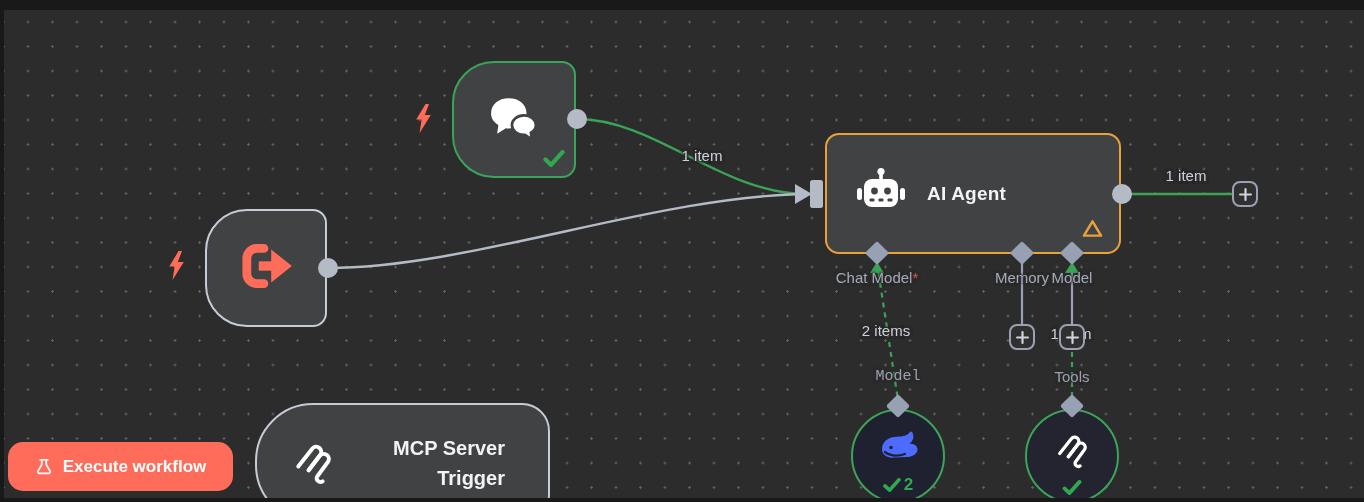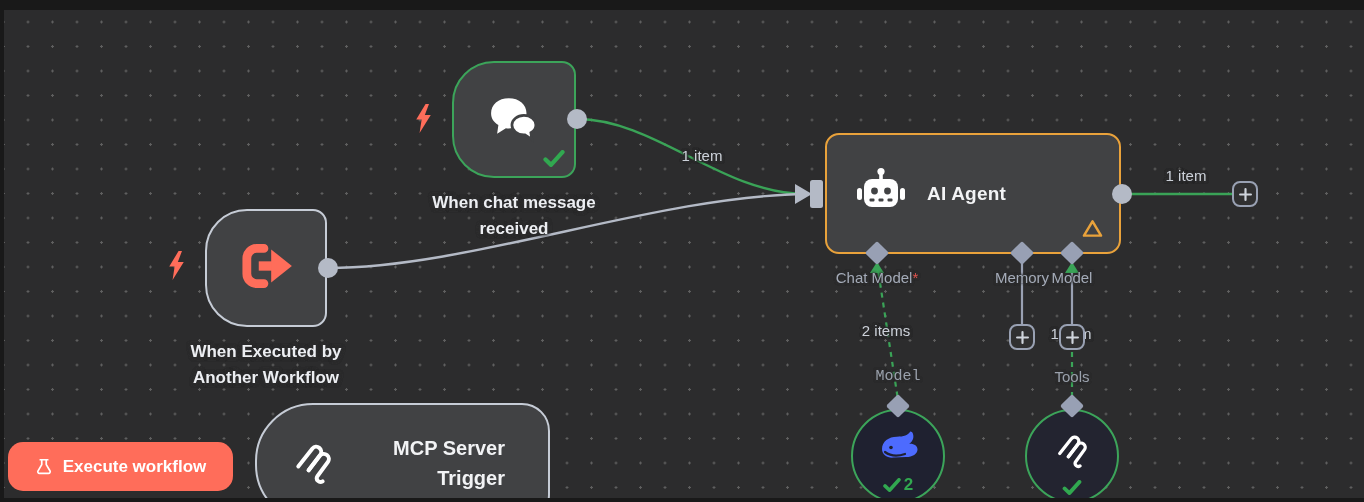--- a/index.html
+++ b/index.html
@@ -120,32 +120,30 @@
         <path d="M21 5 C11 5 4 11 4 19.5 c0 5 2.8 9 7 11.2 l-1.2 8.3 8.4 -5.2 c.9 .1 1.9 .2 2.8 .2 c10 0 17 -6 17 -14.5 S31 5 21 5z" fill="#ffffff"></path>
         <path d="M35.5 21.5 c6.3 0 11.5 4 11.5 9.2 c0 3.1 -1.9 5.8 -4.8 7.4 l.9 6.4 -6.6 -4.4 c-.3 0 -.7 0 -1 0 c-6.3 0 -11.5 -4.1 -11.5 -9.3 s5.2 -9.3 11.5 -9.3z" fill="#ffffff" stroke="#414244" stroke-width="2.6"></path>
       </svg>
     </span>
     <span class="node-check">
       <svg width="22" height="17" viewBox="0 0 20 16">
           <path d="M2 9 L7.2 14 L18 2" stroke="#31a850" stroke-width="4" fill="none" stroke-linecap="round" stroke-linejoin="round"></path>
         </svg>
     </span>
   </div>
-  <div class="node-label chat">When chat message received</div>
 
   <div class="node trigger wf">
     <span>
       <svg width="58" height="58" viewBox="0 0 56 56">
         <path d="M26 11 H19 a9.5 9.5 0 0 0 -9.5 9.5 v15 A9.5 9.5 0 0 0 19 45 h7" fill="none" stroke="#ff6d5a" stroke-width="8.5" stroke-linecap="round" stroke-linejoin="round"></path>
         <rect x="21" y="23.5" width="15" height="9" fill="#ff6d5a"></rect>
         <polygon points="33,12 53,28 33,44" fill="#ff6d5a"></polygon>
       </svg>
     </span>
   </div>
-  <div class="node-label wf">When Executed by Another Workflow</div>
 
   <div class="node mcp">
     <span>
       <svg width="48" height="48" viewBox="0 0 44 44" fill="none" stroke="#ffffff" stroke-width="3.6" stroke-linecap="round" stroke-linejoin="round">
         <path d="M8.5 27 L21.5 10.5 a4.6 4.6 0 0 1 7.2 5.7 L18 30.5"></path>
         <path d="M18 30.5 L28.5 17 a4.6 4.6 0 0 1 7.2 5.7 L26 36 a3.4 3.4 0 0 0 4.8 4.6"></path>
       </svg>
     </span>
     <div class="mcp-text">MCP Server Trigger</div>
   </div>

